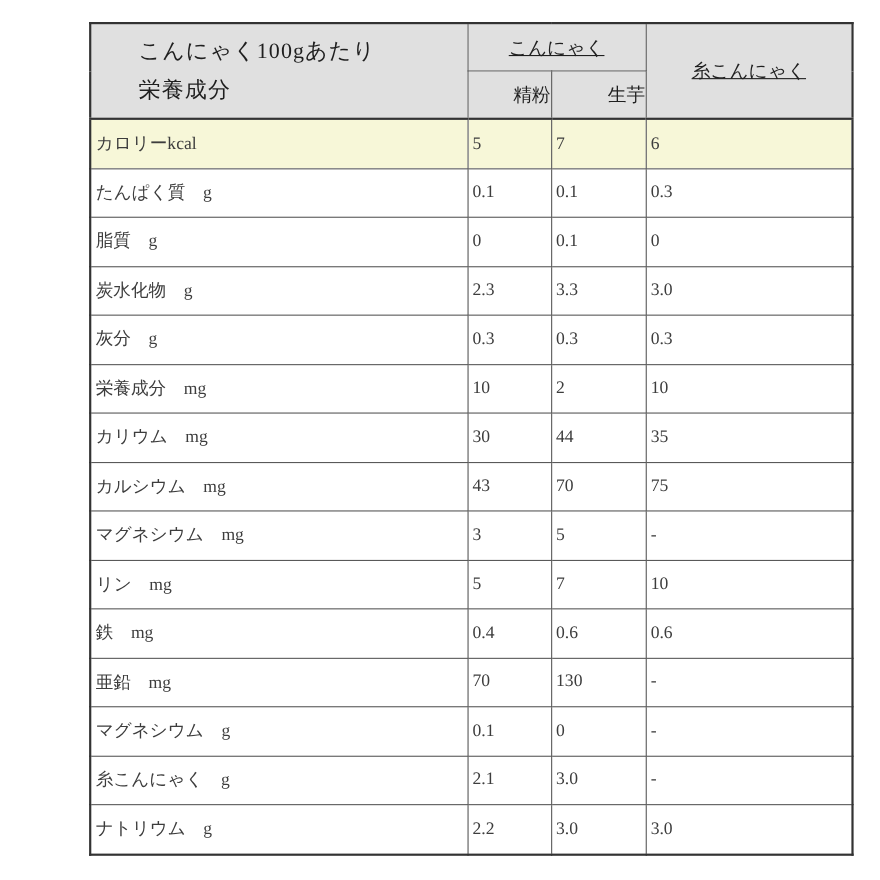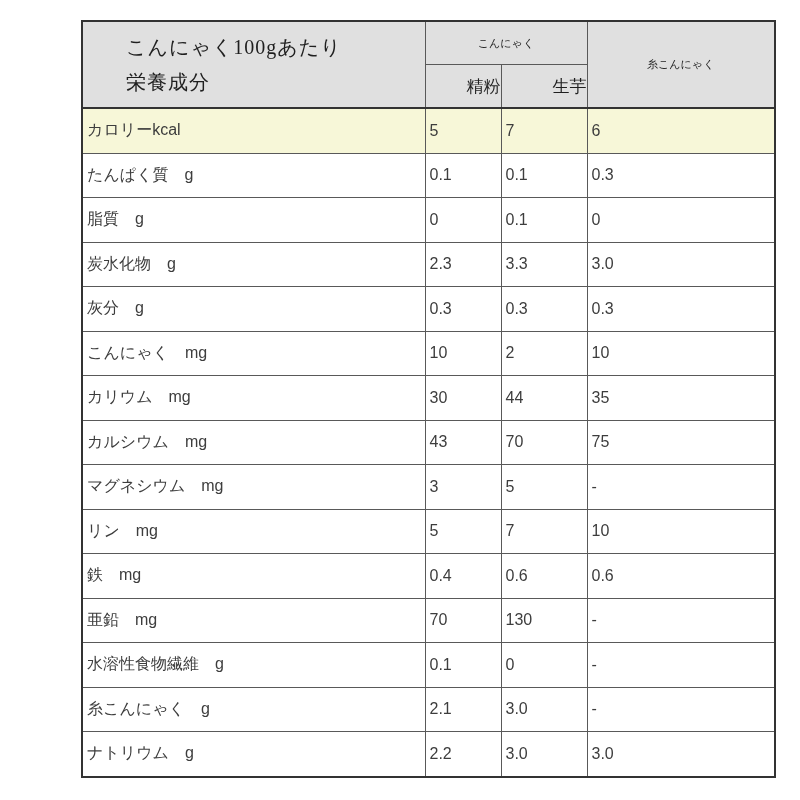--- a/index.html
+++ b/index.html
@@ -40,41 +40,43 @@
     font-family: "Liberation Serif", "DejaVu Serif", serif;
     font-weight: bold;
     font-size: 20px;
     text-align: left;
     vertical-align: middle;
     padding: 6px 6px 6px 43px !important;
     line-height: 1.75;
     letter-spacing: 1px;
   }
   .group-header {
-    font-size: 11px;
+    font-size: 17px;
     text-align: center;
     vertical-align: middle;
     height: 42px;
+    text-decoration: underline;
   }
   .sub-header {
     font-size: 17px;
     text-align: right;
     vertical-align: middle;
     height: 42px;
   }
   .hdr-bottom {
     border-bottom: 2px solid var(--border-dark) !important;
   }
   .nutrition-table tbody td {
     height: 43.5px;
     font-size: 16px;
     text-align: left;
     vertical-align: middle;
     padding-left: 4px;
     background: #ffffff;
+    font-family: Liberation Serif, serif;
   }
   .nutrition-table tbody tr.highlight td {
     background: var(--highlight-bg);
   }
 </style>
 </head>
 <body>
 
 <div class="canvas">
   <table class="nutrition-table">
@@ -123,21 +125,21 @@
           <td class="value-cell">3.3</td>
           <td class="value-cell">3.0</td>
         </tr>
         <tr>
           <td class="label-cell">灰分　g</td>
           <td class="value-cell">0.3</td>
           <td class="value-cell">0.3</td>
           <td class="value-cell">0.3</td>
         </tr>
         <tr>
-          <td class="label-cell">こんにゃく　mg</td>
+          <td class="label-cell">栄養成分　mg</td>
           <td class="value-cell">10</td>
           <td class="value-cell">2</td>
           <td class="value-cell">10</td>
         </tr>
         <tr>
           <td class="label-cell">カリウム　mg</td>
           <td class="value-cell">30</td>
           <td class="value-cell">44</td>
           <td class="value-cell">35</td>
         </tr>
@@ -165,21 +167,21 @@
           <td class="value-cell">0.6</td>
           <td class="value-cell">0.6</td>
         </tr>
         <tr>
           <td class="label-cell">亜鉛　mg</td>
           <td class="value-cell">70</td>
           <td class="value-cell">130</td>
           <td class="value-cell">-</td>
         </tr>
         <tr>
-          <td class="label-cell">水溶性食物繊維　g</td>
+          <td class="label-cell">マグネシウム　g</td>
           <td class="value-cell">0.1</td>
           <td class="value-cell">0</td>
           <td class="value-cell">-</td>
         </tr>
         <tr>
           <td class="label-cell">糸こんにゃく　g</td>
           <td class="value-cell">2.1</td>
           <td class="value-cell">3.0</td>
           <td class="value-cell">-</td>
         </tr>

